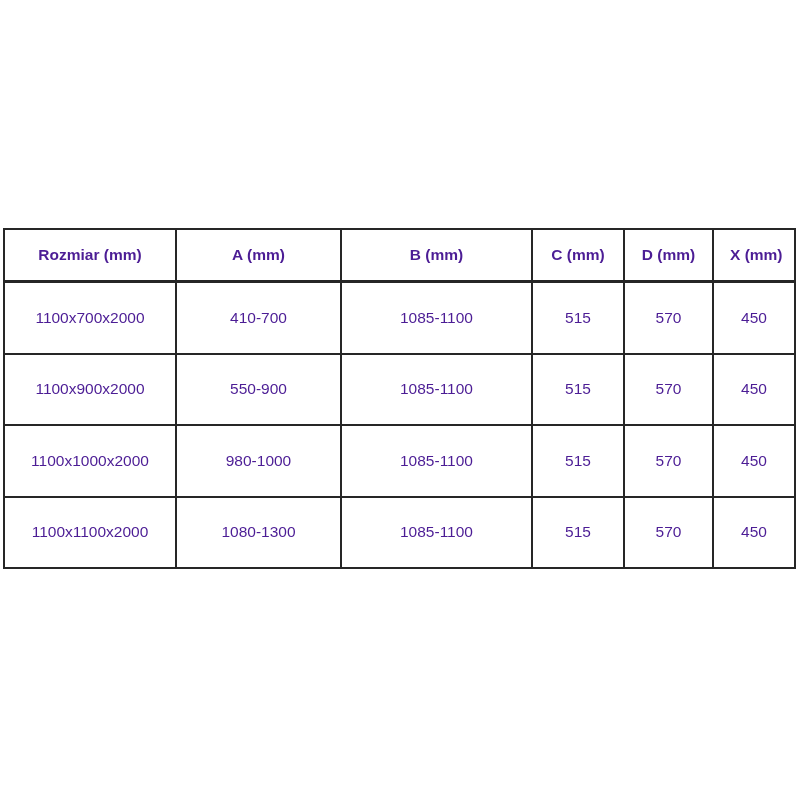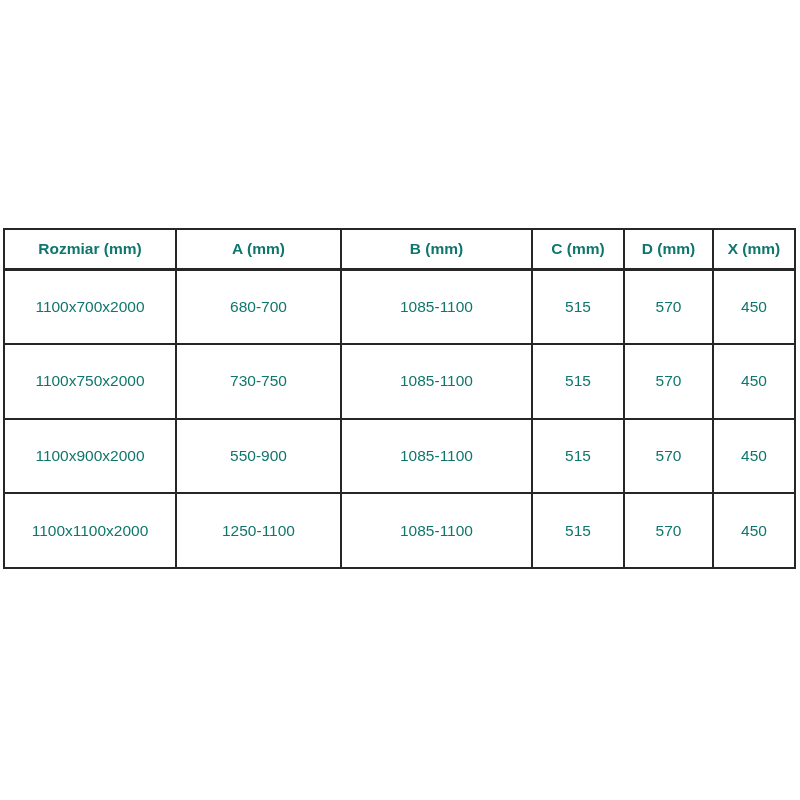--- a/index.html
+++ b/index.html
@@ -25,23 +25,23 @@
     height: 341px;
     border-collapse: collapse;
     table-layout: fixed;
     background: #ffffff;
   }
   table.spec-table th,
   table.spec-table td {
     border: 2px solid #262626;
     text-align: center;
     vertical-align: middle;
-    color: #0f766e;
+    color: #4c1d95;
     font-size: 15.5px;
-    padding: 4px;
+    padding: 16px;
     overflow: hidden;
     white-space: nowrap;
   }
   table.spec-table thead tr {
     height: 40px;
   }
   table.spec-table thead th {
     font-weight: bold;
     border-bottom-width: 3px;
   }
@@ -69,45 +69,45 @@
         <th>A (mm)</th>
         <th>B (mm)</th>
         <th>C (mm)</th>
         <th>D (mm)</th>
         <th>X (mm)</th>
       </tr>
     </thead>
     <tbody>
         <tr>
           <td>1100x700x2000</td>
-          <td>680-700</td>
-          <td>1085-1100</td>
-          <td>515</td>
-          <td>570</td>
-          <td>450</td>
-        </tr>
-        <tr>
-          <td>1100x750x2000</td>
-          <td>730-750</td>
+          <td>410-700</td>
           <td>1085-1100</td>
           <td>515</td>
           <td>570</td>
           <td>450</td>
         </tr>
         <tr>
           <td>1100x900x2000</td>
           <td>550-900</td>
           <td>1085-1100</td>
           <td>515</td>
           <td>570</td>
           <td>450</td>
         </tr>
         <tr>
+          <td>1100x1000x2000</td>
+          <td>980-1000</td>
+          <td>1085-1100</td>
+          <td>515</td>
+          <td>570</td>
+          <td>450</td>
+        </tr>
+        <tr>
           <td>1100x1100x2000</td>
-          <td>1250-1100</td>
+          <td>1080-1300</td>
           <td>1085-1100</td>
           <td>515</td>
           <td>570</td>
           <td>450</td>
         </tr>
       </tbody>
   </table>
 </div>
 
 </body></html>

